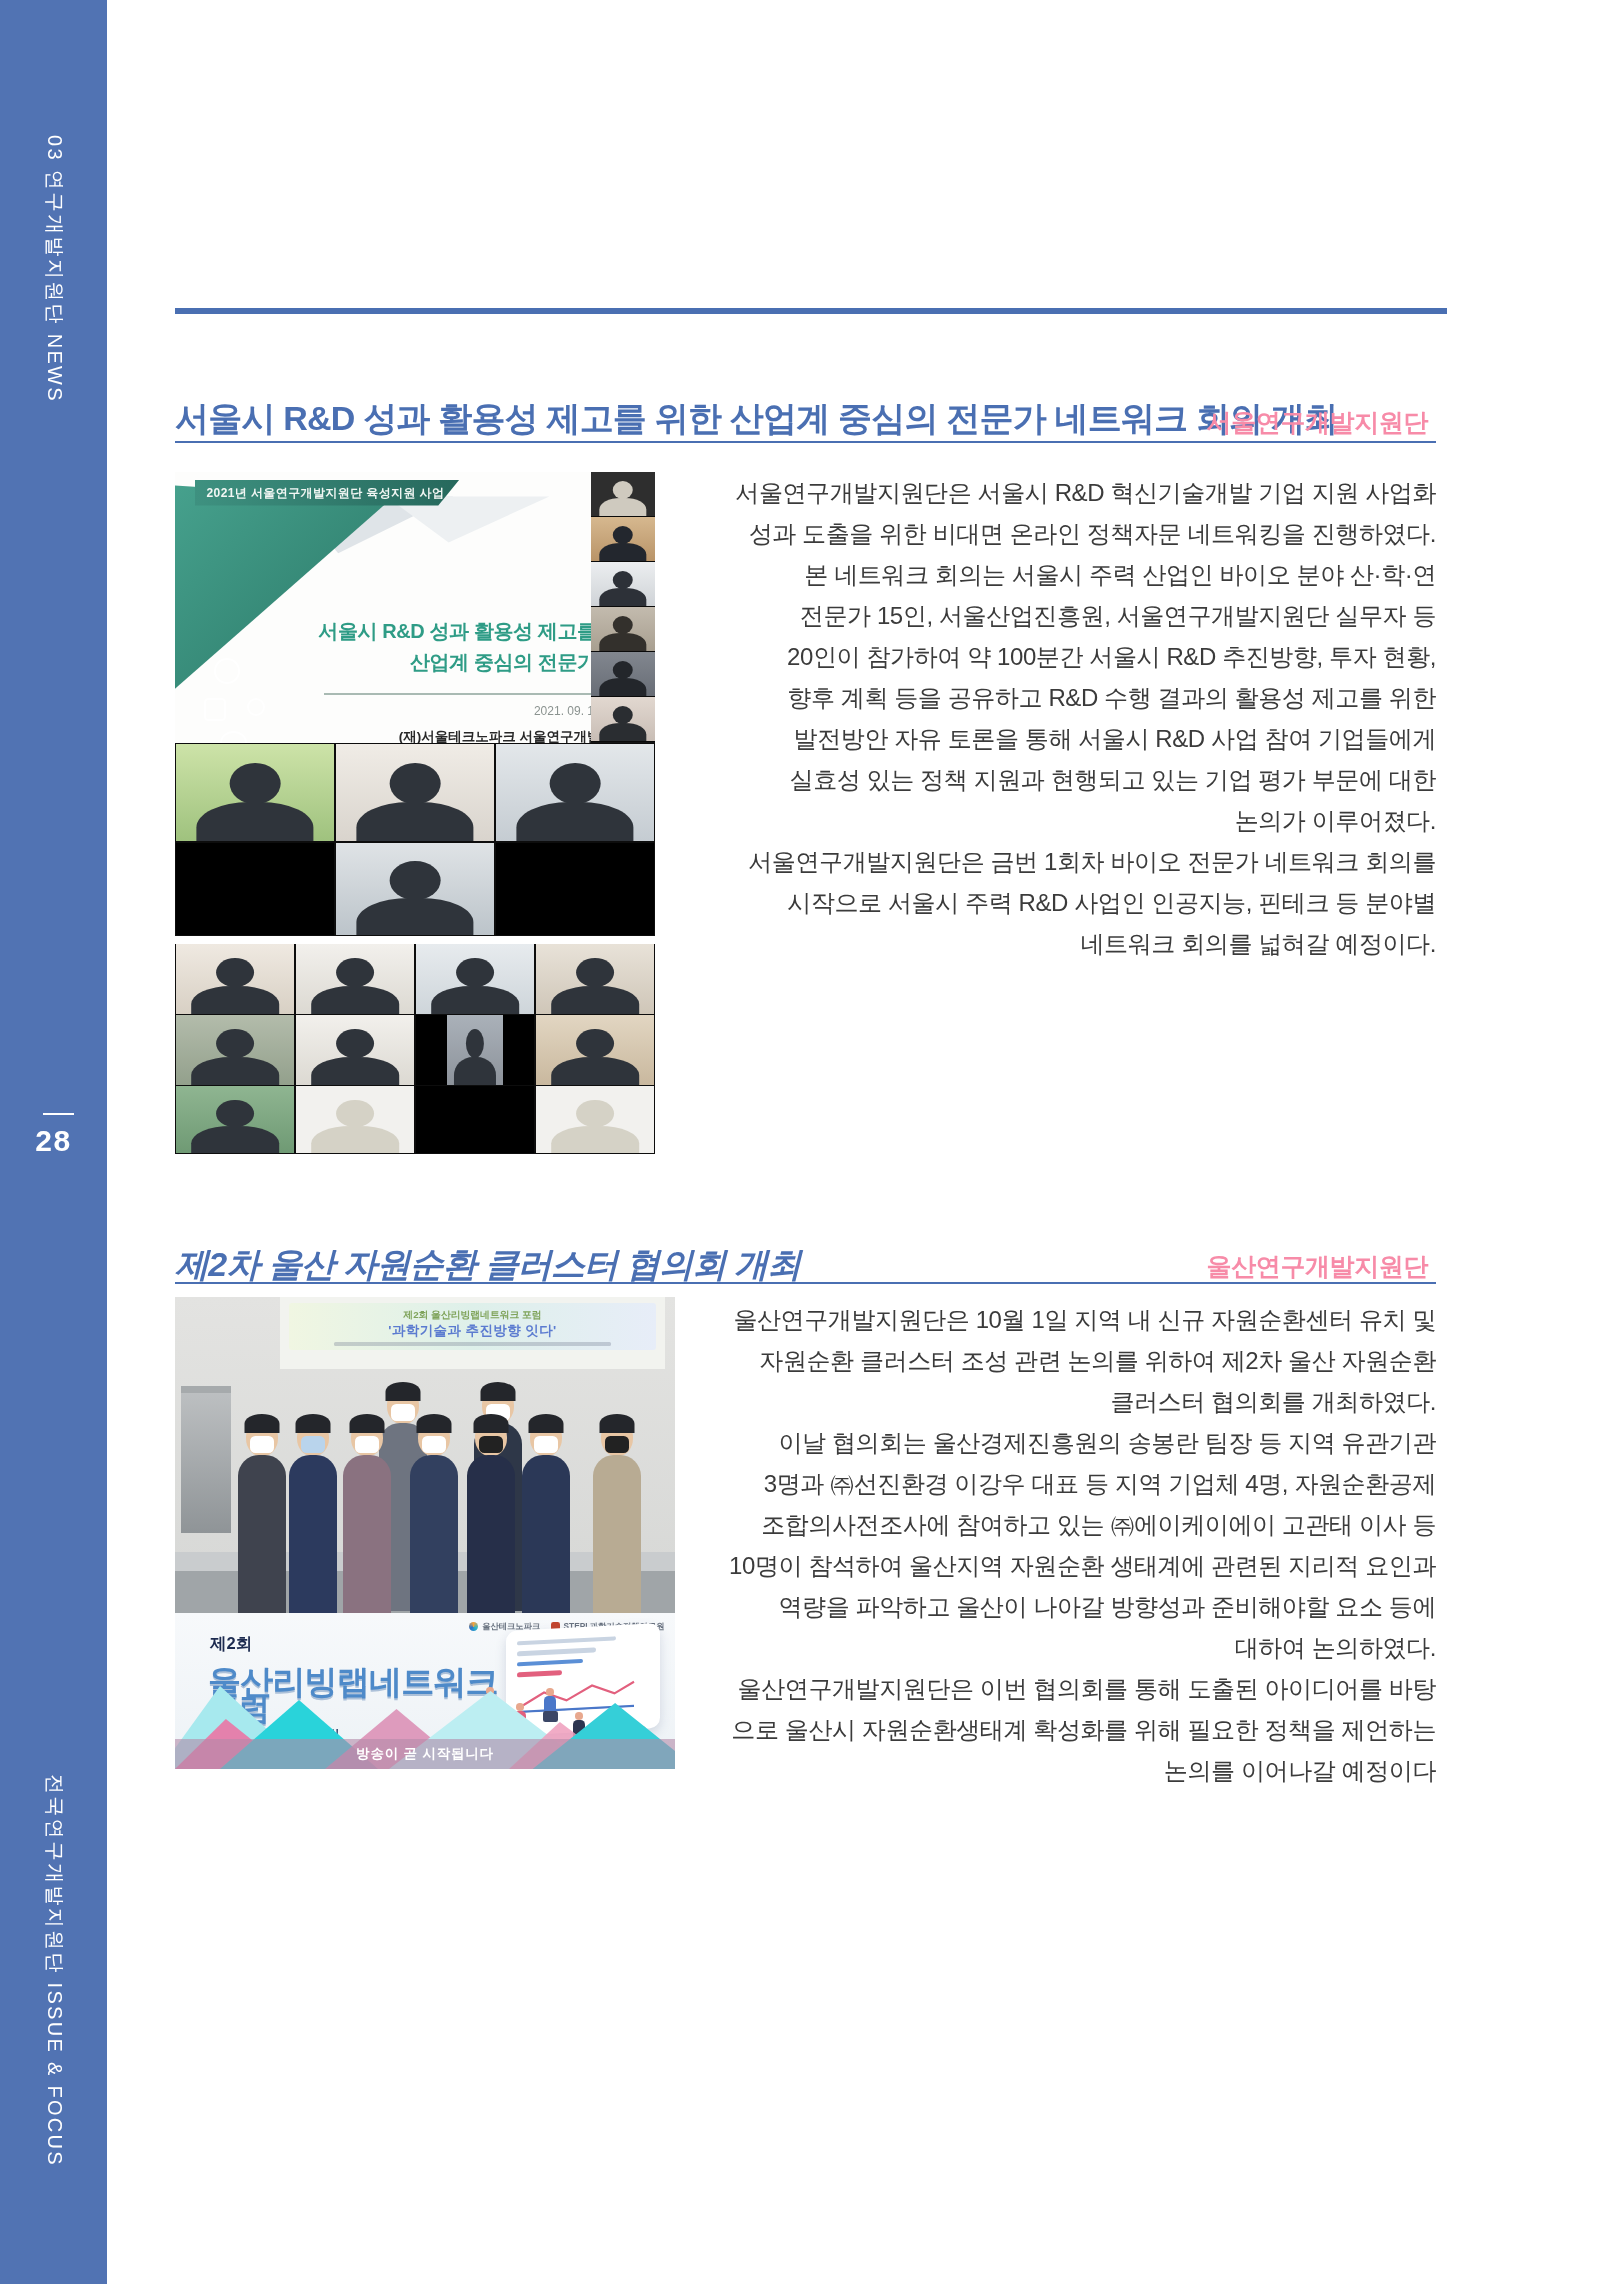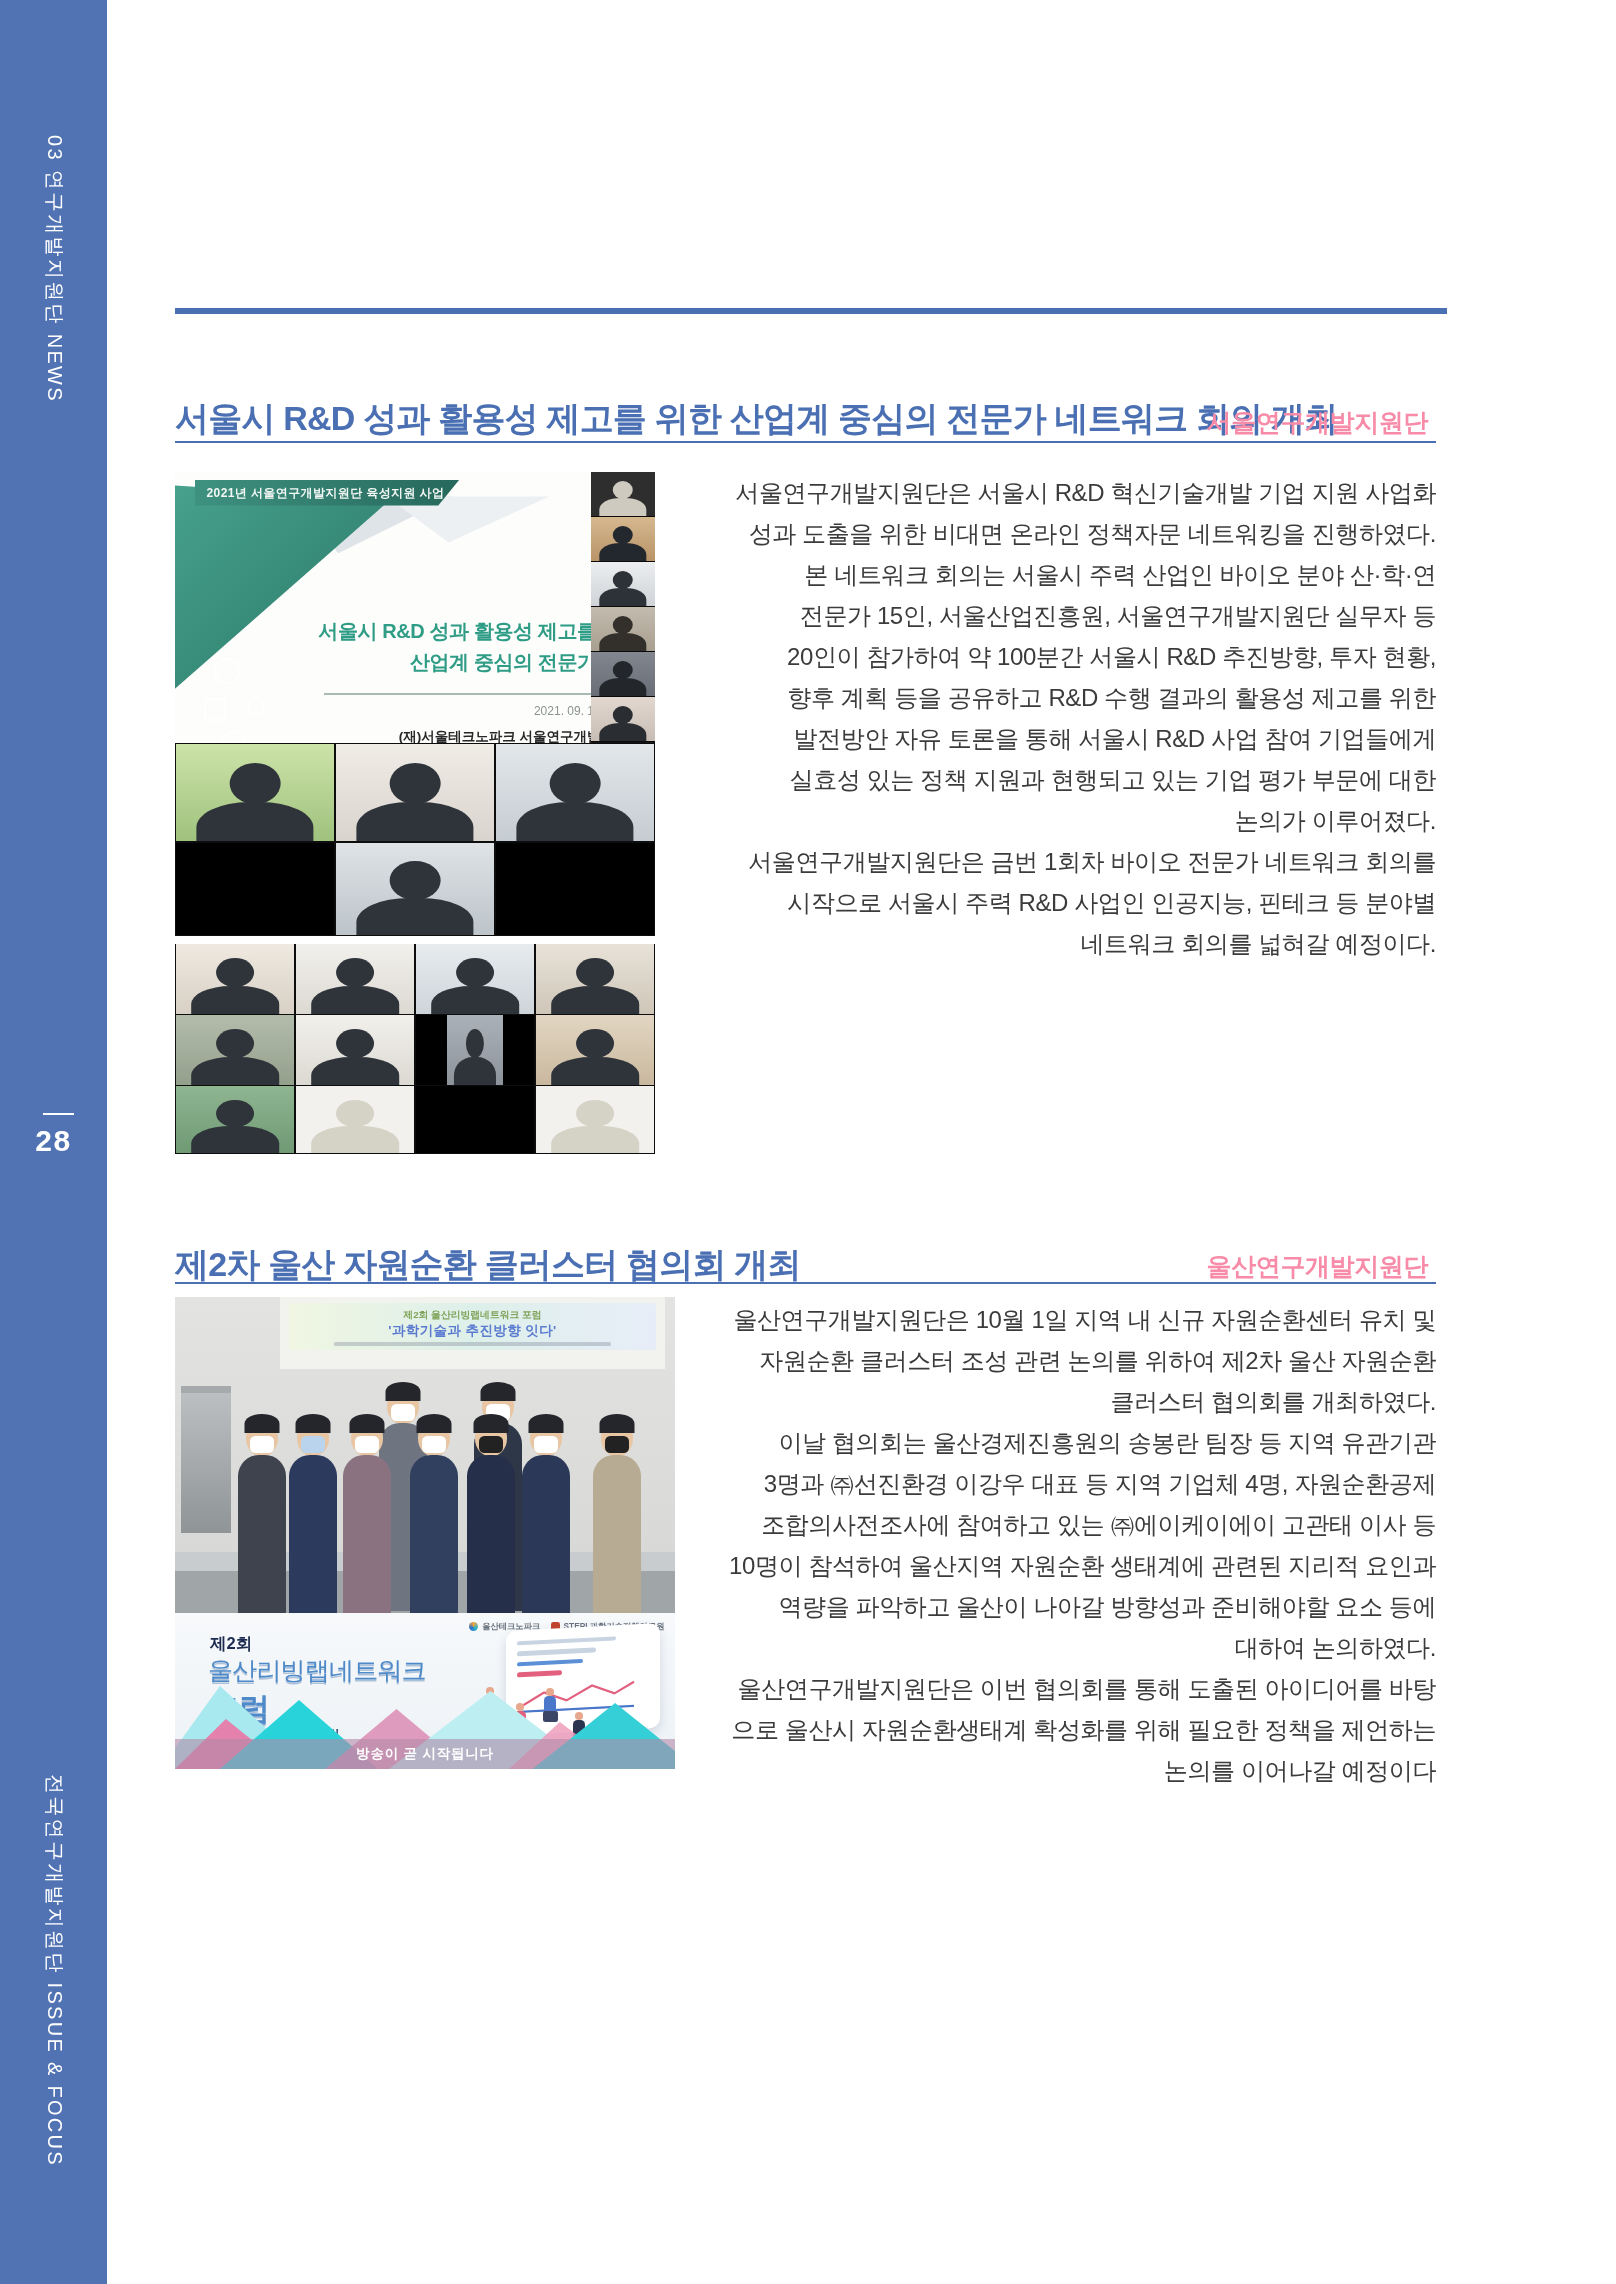--- a/index.html
+++ b/index.html
@@ -16,21 +16,21 @@
   .pageno-rule { position:absolute; left:43px; top:1113px; width:31px; height:2.3px; background:#ffffff; }
   .pageno { position:absolute; left:0; top:1124px; width:107px; text-align:center;
             color:#ffffff; font-size:30px; font-weight:bold; letter-spacing:1.5px; }
 
   
   .rule-top  { position:absolute; left:175px; top:308px; width:1272px; height:6px; background:#4a6fb2; }
   .h-title { position:absolute; left:175px; color:#4a6fb2; font-size:34px; font-weight:800; letter-spacing:-0.8px; }
   .h-tag   { position:absolute; color:#f78ba8; font-size:25px; font-weight:800; letter-spacing:-0.4px; text-align:center; right:188px; }
   .rule-thin { position:absolute; left:175px; width:1261px; height:2.3px; background:#4a6fb2; }
   .t1 { top:396px; } .tag1 { top:406px; } .r1 { top:441px; }
-  .t2 { top:1242px; } .tag2 { top:1250px; } .r2 { top:1282px; }
+  .t2 { top:1242px;font-style:italic; } .tag2 { top:1250px; } .r2 { top:1282px; }
 
   .body-text { position:absolute; left:684px; width:752px; font-size:24px; line-height:41px;
                color:#3b3b3b; white-space:pre-line; letter-spacing:-0.4px;text-align:right; }
   .b1 { top:472px; } .b2 { top:1299px; }
 
   
   .shot1 { position:absolute; left:175px; top:472px; width:480px; height:682px; }
   .slide { position:relative; width:480px; height:271px; background:#fdfdfc; overflow:hidden; }
   .slide-tri-gray1 { position:absolute; inset:0; background:#dfe4e8; clip-path:polygon(24% 9%,58% 9%,34% 30%); }
   .slide-tri-gray2 { position:absolute; inset:0; background:#edf0f2; clip-path:polygon(44% 9%,78% 9%,57% 26%); }
@@ -104,21 +104,21 @@
   .gp-body { position:absolute; top:47px; left:50%; transform:translateX(-50%); width:48px; height:158px;
              border-radius:21px 21px 0 0; background:var(--suit,#32405f); }
   .gp-back .gp-body { height:188px; }
 
   .poster { position:relative; width:500px; height:156px; background:linear-gradient(180deg,#f7f9fb,#edf2f6); overflow:hidden; }
   .logos { position:absolute; right:10.5px; top:7.5px; display:flex; gap:10.5px; align-items:center; }
   .logo-item { display:flex; align-items:center; gap:3.8px; color:#6a7380; font-size:8.3px; font-weight:600; }
   .logo-dot1 { width:9px; height:9px; border-radius:50%; background:conic-gradient(#f5a23c,#2ab6c9,#2a6fc9,#f5a23c); }
   .logo-dot2 { width:9px; height:9px; border-radius:2.3px; background:#c2452f; }
   .p-session { position:absolute; left:35px; top:19.5px; color:#1d2b50; font-size:16.5px; font-weight:800; }
-  .p-title   { position:absolute; left:33px; top:41px; color:#4e8ac9; font-size:25px; font-weight:400; letter-spacing:-0.8px;
+  .p-title   { position:absolute; left:33px; top:47px; color:#4e8ac9; font-size:33px; font-weight:700; letter-spacing:-0.8px;
                text-shadow:0 1.5px 0 rgba(44,95,158,.35); }
   .p-title2  { position:absolute; left:33px; top:75px; color:#4e8ac9; font-size:31px; font-weight:800;
                text-shadow:0 1.5px 0 rgba(44,95,158,.35); }
   .p-sub  { position:absolute; left:35px; top:114px; color:#17305e; font-size:10px; font-weight:800; }
   .p-date { position:absolute; left:35px; top:134px; color:#24407a; font-size:12px; font-weight:700; }
   .p-ven1 { position:absolute; left:35px; top:155px; color:#3a5aa0; font-size:9.8px; font-weight:700; }
   .p-ven2 { position:absolute; left:35px; top:167px; color:#3a5aa0; font-size:9.8px; font-weight:700; }
   .illu-screen { position:absolute; right:15px; top:13.5px; width:154px; height:105px; background:#ffffff;
                  border-radius:10.5px; box-shadow:0 4.5px 10.5px rgba(60,80,120,.18); transform:skewY(-3deg); padding:10.5px; }
   .ln { height:4.5px; border-radius:2.3px; background:#c9d4e2; margin-bottom:6px; }

